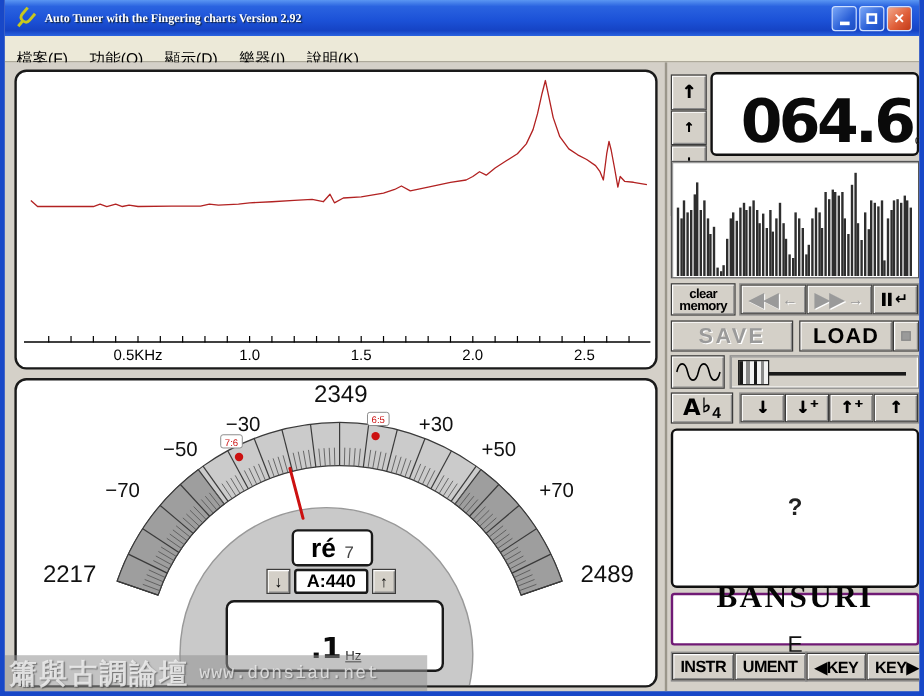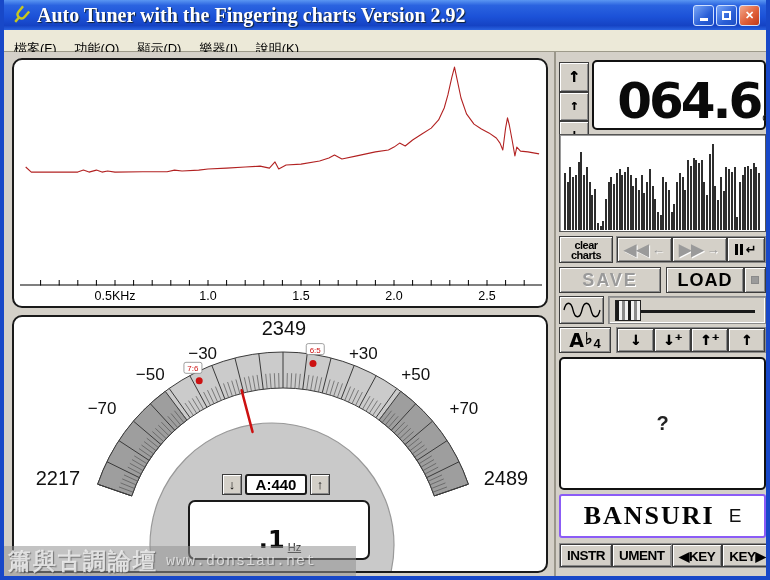--- a/index.html
+++ b/index.html
@@ -4,21 +4,21 @@
 <style>
   html,body{margin:0;padding:0;background:#3a6ea5;}
   *{box-sizing:border-box;}
   .window{position:relative;width:770px;height:580px;font-family:"Liberation Sans",sans-serif;
     border-left:4px solid #1848c8;border-right:4px solid #1848c8;border-bottom:4px solid #1848c8;
     background:#d4d0c8;overflow:hidden;}
   
   .titlebar{height:30px;display:flex;align-items:center;padding:0 6px 0 6px;
     background:linear-gradient(180deg,#5a96f2 0%,#2a63e0 18%,#1c52d8 55%,#1543c4 85%,#2a63e0 100%);}
   .title-icon{width:22px;height:20px;margin-right:5px;flex:none;}
-  .title-text{color:#fff;font-family:"Liberation Serif",serif;font-weight:bold;font-size:20px;
+  .title-text{color:#fff;font-family:"Liberation Serif",serif;font-weight:bold;font-size:10px;
     text-shadow:1px 1px 1px #123;white-space:nowrap;flex:1;}
   .winbtns{display:flex;gap:2px;}
   .winbtn{width:21px;height:21px;border-radius:3px;border:1px solid #cfe0ff;color:#fff;
     display:flex;align-items:center;justify-content:center;font-size:11px;font-weight:bold;
     background:linear-gradient(135deg,#7aa7f7,#2a5fd7 60%,#1d4ec4);}
   .winbtn.close{background:linear-gradient(135deg,#f2a98c,#e0603a 55%,#c23a18);}
   .winbtn .mingl{display:block;width:8px;height:3px;background:#fff;margin-top:9px;}
   .winbtn .maxgl{display:block;width:9px;height:9px;border:2px solid #fff;}
   
   .menubar{height:22px;background:#ece9d8;border-bottom:1px solid #9d9a8a;display:flex;align-items:center;
@@ -91,22 +91,22 @@
   .ab4-a{font-weight:900;font-size:19px;font-family:"DejaVu Sans",sans-serif;}
   .ab4-flat{font-size:16px;margin-top:-4px;}
   .ab4-num{font-size:13px;margin-top:6px;}
   .pitch-group{left:60px;top:275px;width:150px;height:26px;display:flex;border:1px solid #8a8a8a;}
   .pitch-group .btn{flex:1;font-family:"DejaVu Sans",sans-serif;font-size:14px;font-weight:900;
     text-shadow:0.6px 0 0 #000;}
   .pitch-group sup{font-size:9px;margin:-6px 0 0 0;}
   .finger-box{left:3px;top:305px;width:207px;height:133px;background:#fff;border:2px solid #111;
     border-radius:5px;display:flex;align-items:center;justify-content:center;}
   .qmark{font-size:20px;font-weight:bold;color:#222;}
-  .bansuri-box{left:3px;top:442px;width:207px;height:44px;background:#fff;border:2px solid #8b5cf6;
-    border-radius:3px;display:flex;align-items:center;justify-content:center;gap:14px;}
+  .bansuri-box{left:3px;top:442px;width:207px;height:44px;background:#fff;border:2px solid #701a75;
+    border-radius:3px;display:flex;align-items:center;justify-content:center;gap:14px;flex-direction:column;}
   .bansuri-name{font-family:"Liberation Serif",serif;font-weight:900;font-size:26px;letter-spacing:2px;color:#050505;}
   .bansuri-key{font-size:19px;color:#111;}
   .instr-group{left:3px;top:491px;height:25px;display:flex;border:1px solid #8a8a8a;}
   .key-group{left:115px;top:491px;height:25px;display:flex;border:1px solid #8a8a8a;}
   .bot-btn{height:100%;font-size:13.5px;font-weight:bold;letter-spacing:-0.5px;padding:0 6px;}
   
   .watermark{position:absolute;left:0;top:546px;width:352px;height:30px;z-index:60;
     background:rgba(145,145,145,0.55);display:flex;align-items:center;padding-left:4px;gap:8px;
     pointer-events:none;}
   .wm-cjk{font-size:23px;color:rgba(240,240,240,0.85);text-shadow:1px 1px 1px rgba(80,80,80,0.7);
@@ -309,20 +309,24 @@
             <circle cx="258" cy="228" r="122" fill="#c9c9c9" stroke="#999" stroke-width="1.2"></circle>
             <circle cx="185.1961007988154" cy="63.829708145622675" r="3.5" fill="#cc1111"></circle>
             <rect x="169.9220120885663" y="45.31428522604361" width="18" height="11" rx="2" fill="#fff" stroke="#888" stroke-width="0.8"></rect>
             <text x="178.9220120885663" y="54.31428522604361" text-anchor="middle" font-size="8" fill="#cc1111" font-family="Liberation Sans, sans-serif">7:6</text>
             <circle cx="298.99443144016504" cy="46.42119817654782" r="3.5" fill="#cc1111"></circle>
             <rect x="292.24000384745017" y="26.602464350193117" width="18" height="11" rx="2" fill="#fff" stroke="#888" stroke-width="0.8"></rect>
             <text x="301.24000384745017" y="35.60246435019312" text-anchor="middle" font-size="8" fill="#cc1111" font-family="Liberation Sans, sans-serif">6:5</text>
             <line x1="238.5551242140944" y1="114.92627541781567" x2="227.6457103908116" y2="73.33319077586631" stroke="#cc1111" stroke-width="2.5" stroke-linecap="round"></line>
           </svg>
 
+        <div class="note-box">
+          <span class="note-name">ré</span>
+          <span class="note-oct">7</span>
+        </div>
 
         <div class="a440-row">
           <div class="sq-btn">
               <span>↓</span>
             </div>
           <div class="a440-box">A:440</div>
           <div class="sq-btn">
               <span>↑</span>
             </div>
         </div>
@@ -426,21 +430,21 @@
           <div class="bar" style="height: 68%;"></div>
           <div class="bar" style="height: 70%;"></div>
           <div class="bar" style="height: 66%;"></div>
           <div class="bar" style="height: 73%;"></div>
           <div class="bar" style="height: 68%;"></div>
           <div class="bar" style="height: 62%;"></div>
         </div>
 
       <div class="rc btn clear-btn">
         <span>clear</span>
-        <span>charts</span>
+        <span>memory</span>
       </div>
 
       <div class="rc transport">
         <div class="btn t-rew">
           <span class="dis">◀◀</span>
           <span class="dis dis-arrow">←</span>
         </div>
         <div class="btn t-fwd">
           <span class="dis">▶▶</span>
           <span class="dis dis-arrow">→</span>

